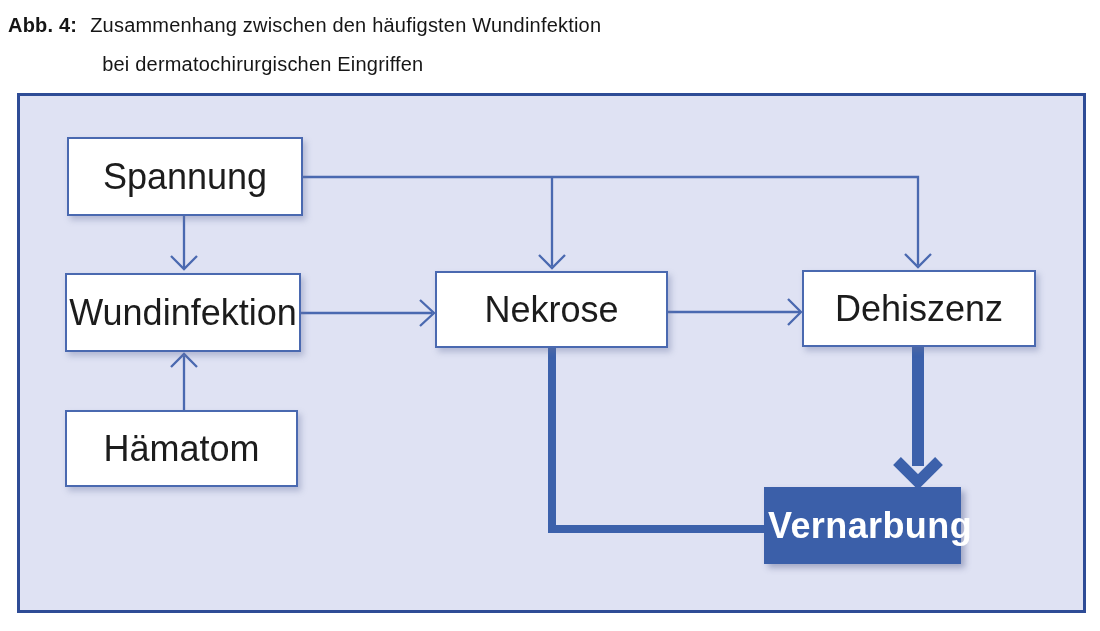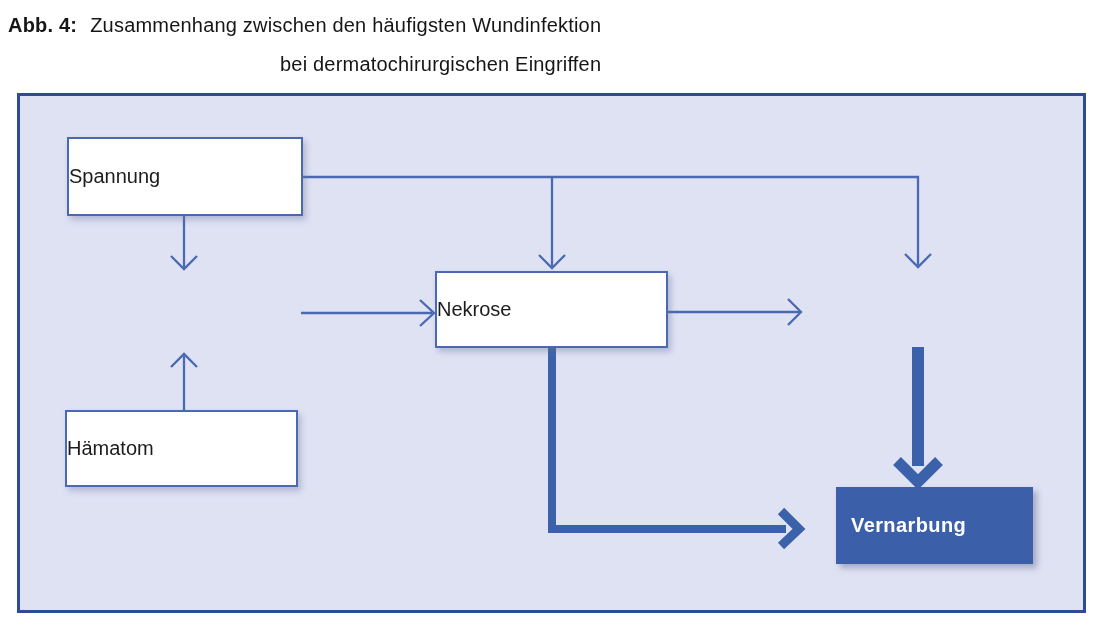--- a/index.html
+++ b/index.html
@@ -26,21 +26,21 @@
   .figure-title{
     position:absolute;left:8px;top:6px;
     display:flex;align-items:flex-start;
     font-size:20px;line-height:39px;
     color:var(--title-color);
     letter-spacing:0.2px;
   }
   .title-prefix{font-weight:bold;margin-right:13px;white-space:nowrap;}
   .title-text{display:block;}
   .tline{display:block;white-space:nowrap;}
-  .tline2{margin-left:12px;text-align:right;}
+  .tline2{margin-left:12px;}
   
   .panel{
     position:absolute;left:17px;top:93px;
     width:1069px;height:520px;
     box-sizing:border-box;
     background:var(--panel-background);
     border:3px solid var(--panel-border);
   }
   
   .arrows{
@@ -53,38 +53,38 @@
   .t8{stroke-width:8px;}
   .t9{stroke-width:9px;}
   .t11{stroke-width:11px;}
   .t12{stroke-width:12px;}
   
   .box{
     position:absolute;
     box-sizing:border-box;
     background:var(--box-background);
     border:2px solid var(--box-border);
-    display:flex;align-items:center;justify-content:flex-start;
-    font-size:20px;color:var(--label-color);
+    display:flex;align-items:center;justify-content:center;
+    font-size:36px;color:var(--label-color);
     box-shadow:3px 4px 6px rgba(104,115,160,0.38);
   }
   .box.highlight{
     background:var(--highlight-fill);
     border:none;
     color:var(--highlight-text);
     font-weight:bold;
     letter-spacing:0.4px;
     box-shadow:4px 4px 6px rgba(90,100,145,0.45);
   }
   #node-spannung      {left:67px; top:137px;width:236px;height:79px;}
   #node-wundinfektion {left:65px; top:273px;width:236px;height:79px;}
   #node-haematom      {left:65px; top:410px;width:233px;height:77px;}
   #node-nekrose       {left:435px;top:271px;width:233px;height:77px;}
   #node-dehiszenz     {left:802px;top:270px;width:234px;height:77px;}
-  #node-vernarbung    {left:836px;top:487px;width:197px;height:77px;padding-left:15px;}
+  #node-vernarbung    {left:764px;top:487px;width:197px;height:77px;padding-left:15px;}
 </style>
 </head>
 <body>
 
 <div class="page">
 
   <div class="figure-title">
     <span class="title-prefix">Abb. 4:</span>
     <span class="title-text">
       <span class="tline">Zusammenhang zwischen den häufigsten Wundinfektion</span>
@@ -133,23 +133,29 @@
 
     <g class="thick">
       <path class="t12" d="M918,347 V466"></path>
       <path class="t11" d="M897,461 L918,482 L939,461"></path>
     </g>
   </svg>
 
   <div class="box" id="node-spannung">
     <span>Spannung</span>
   </div>
+  <div class="box" id="node-wundinfektion">
+    <span>Wundinfektion</span>
+  </div>
   <div class="box" id="node-nekrose">
     <span>Nekrose</span>
   </div>
   <div class="box" id="node-haematom">
     <span>Hämatom</span>
+  </div>
+  <div class="box" id="node-dehiszenz">
+    <span>Dehiszenz</span>
   </div>
   <div class="box highlight" id="node-vernarbung">
     <span>Vernarbung</span>
   </div>
 
 </div>
 
 </body></html>

